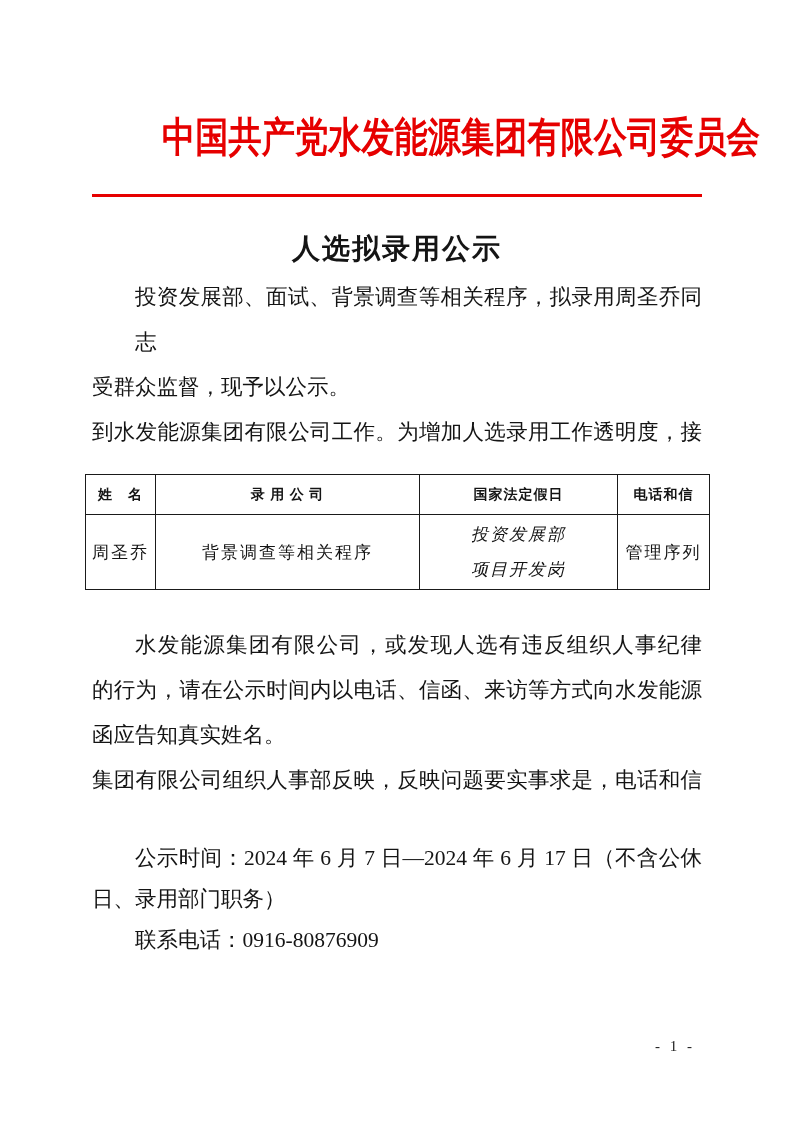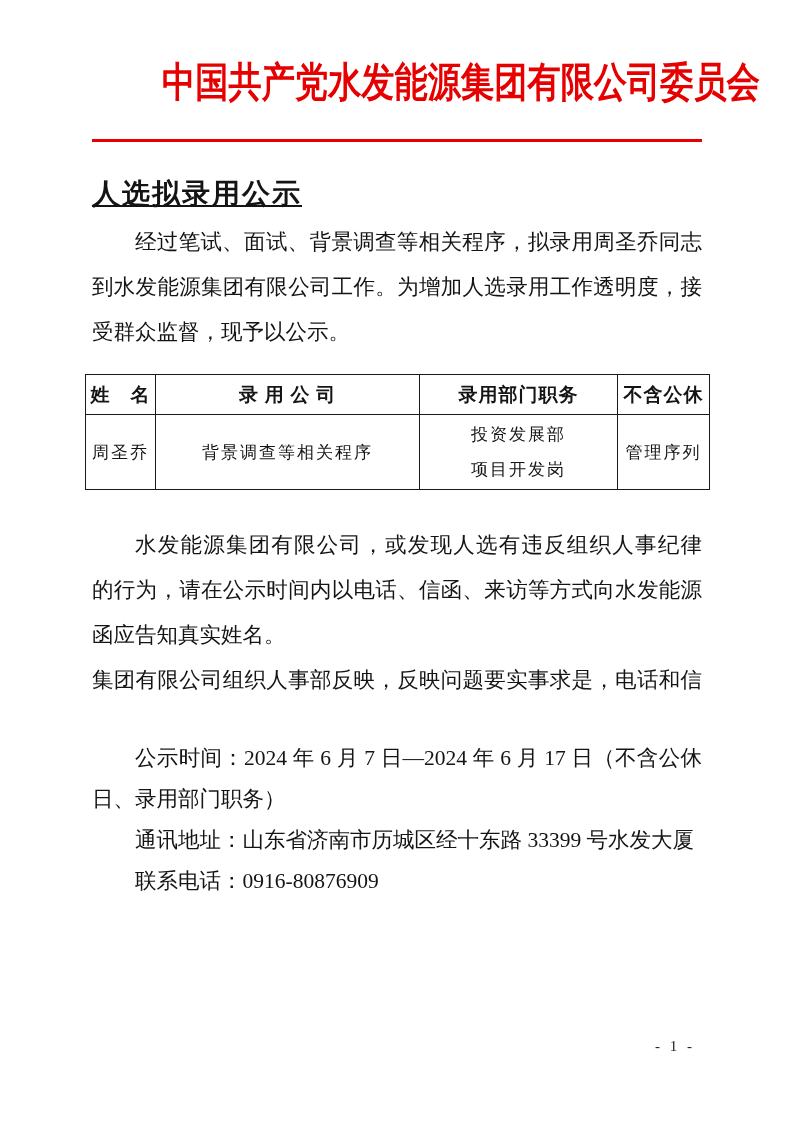--- a/index.html
+++ b/index.html
@@ -10,22 +10,22 @@
   .page {
     position: relative;
     width: 794px;
     height: 1123px;
     margin: 0 auto;
     background: #ffffff;
     overflow: hidden;
   }
   .content {
     width: 610px;
-    margin: 0 auto;
-    padding-top: 58px;
+    margin: 12px auto;
+    padding-top: 101px;
   }
 
   
   .org-title {
     text-align: center;
     white-space: nowrap;
     color: var(--accent-red);
     font-weight: bold;
     font-size: 41px;
     line-height: 48px;
@@ -39,25 +39,25 @@
   }
   .red-divider {
     margin-top: 33px;
     height: 3px;
     background: var(--accent-red);
   }
 
   
   .doc-title {
     margin-top: 31px;
+    text-align: center;
     font-weight: bold;
     font-size: 28px;
     letter-spacing: 2px;
     line-height: 42px;
-    text-decoration: underline;
   }
 
   
   .para { font-size: 21.5px; }
   .para .line {
     line-height: 45px;
     white-space: nowrap;
   }
   .para .line.j {
     white-space: normal;
@@ -79,33 +79,33 @@
   }
   .hire-table td {
     border: 1.5px solid #1a1a1a;
     text-align: center;
     vertical-align: middle;
     overflow: hidden;
   }
   .hire-table .hrow td {
     height: 40px;
     font-weight: bold;
-    font-size: 19px;
+    font-size: 14px;
     letter-spacing: 1px;
   }
   .hire-table .drow td {
     height: 75px;
     font-size: 17px;
     letter-spacing: 2px;
   }
   .col-name   { width: 70px; }
   .col-company{ width: 264px; }
   .col-dept   { width: 198px; }
   .col-series { width: 92px; }
-  .dept-line { line-height: 35px; }
+  .dept-line { line-height: 35px; font-style: italic; }
 
   
   .page-number {
     position: absolute;
     top: 1038px;
     right: 99px;
     font-size: 15px;
     letter-spacing: 3px;
     color: #222;
   }
@@ -118,32 +118,32 @@
 
     <div class="org-title">
       <span class="squeeze">中国共产党水发能源集团有限公司委员会</span>
     </div>
 
     <div class="red-divider"></div>
 
     <div class="doc-title">人选拟录用公示</div>
 
     <div class="para p1">
-      <div class="line ind j">经过笔试、面试、背景调查等相关程序，拟录用周圣乔同志</div>
+      <div class="line ind j">投资发展部、面试、背景调查等相关程序，拟录用周圣乔同志</div>
+      <div class="line">受群众监督，现予以公示。</div>
       <div class="line j">到水发能源集团有限公司工作。为增加人选录用工作透明度，接</div>
-      <div class="line">受群众监督，现予以公示。</div>
     </div>
 
     <table class="hire-table">
       <tbody>
           <tr class="hrow">
         <td class="col-name">姓　名</td>
         <td class="col-company">录 用 公 司</td>
-        <td class="col-dept">录用部门职务</td>
-        <td class="col-series">不含公休</td>
+        <td class="col-dept">国家法定假日</td>
+        <td class="col-series">电话和信</td>
       </tr>
       <tr class="drow">
         <td>周圣乔</td>
         <td>背景调查等相关程序</td>
         <td>
           <div class="dept-line">投资发展部</div>
           <div class="dept-line">项目开发岗</div>
         </td>
         <td>管理序列</td>
       </tr>
@@ -156,20 +156,19 @@
       <div class="line">函应告知真实姓名。</div>
       <div class="line j">集团有限公司组织人事部反映，反映问题要实事求是，电话和信</div>
     </div>
 
     <div class="para p3">
       <div class="line ind j">公示时间：2024 年 6 月 7 日—2024 年 6 月 17 日（不含公休</div>
       <div class="line">日、录用部门职务）</div>
     </div>
 
     <div class="para p-contact">
-      <div class="line ind">通讯地址：山东省济南市历城区经十东路 33399 号水发大厦</div>
       <div class="line ind">联系电话：0916-80876909</div>
     </div>
 
   </div>
 
   <div class="page-number">- 1 -</div>
 </div>
 
 </body></html>

